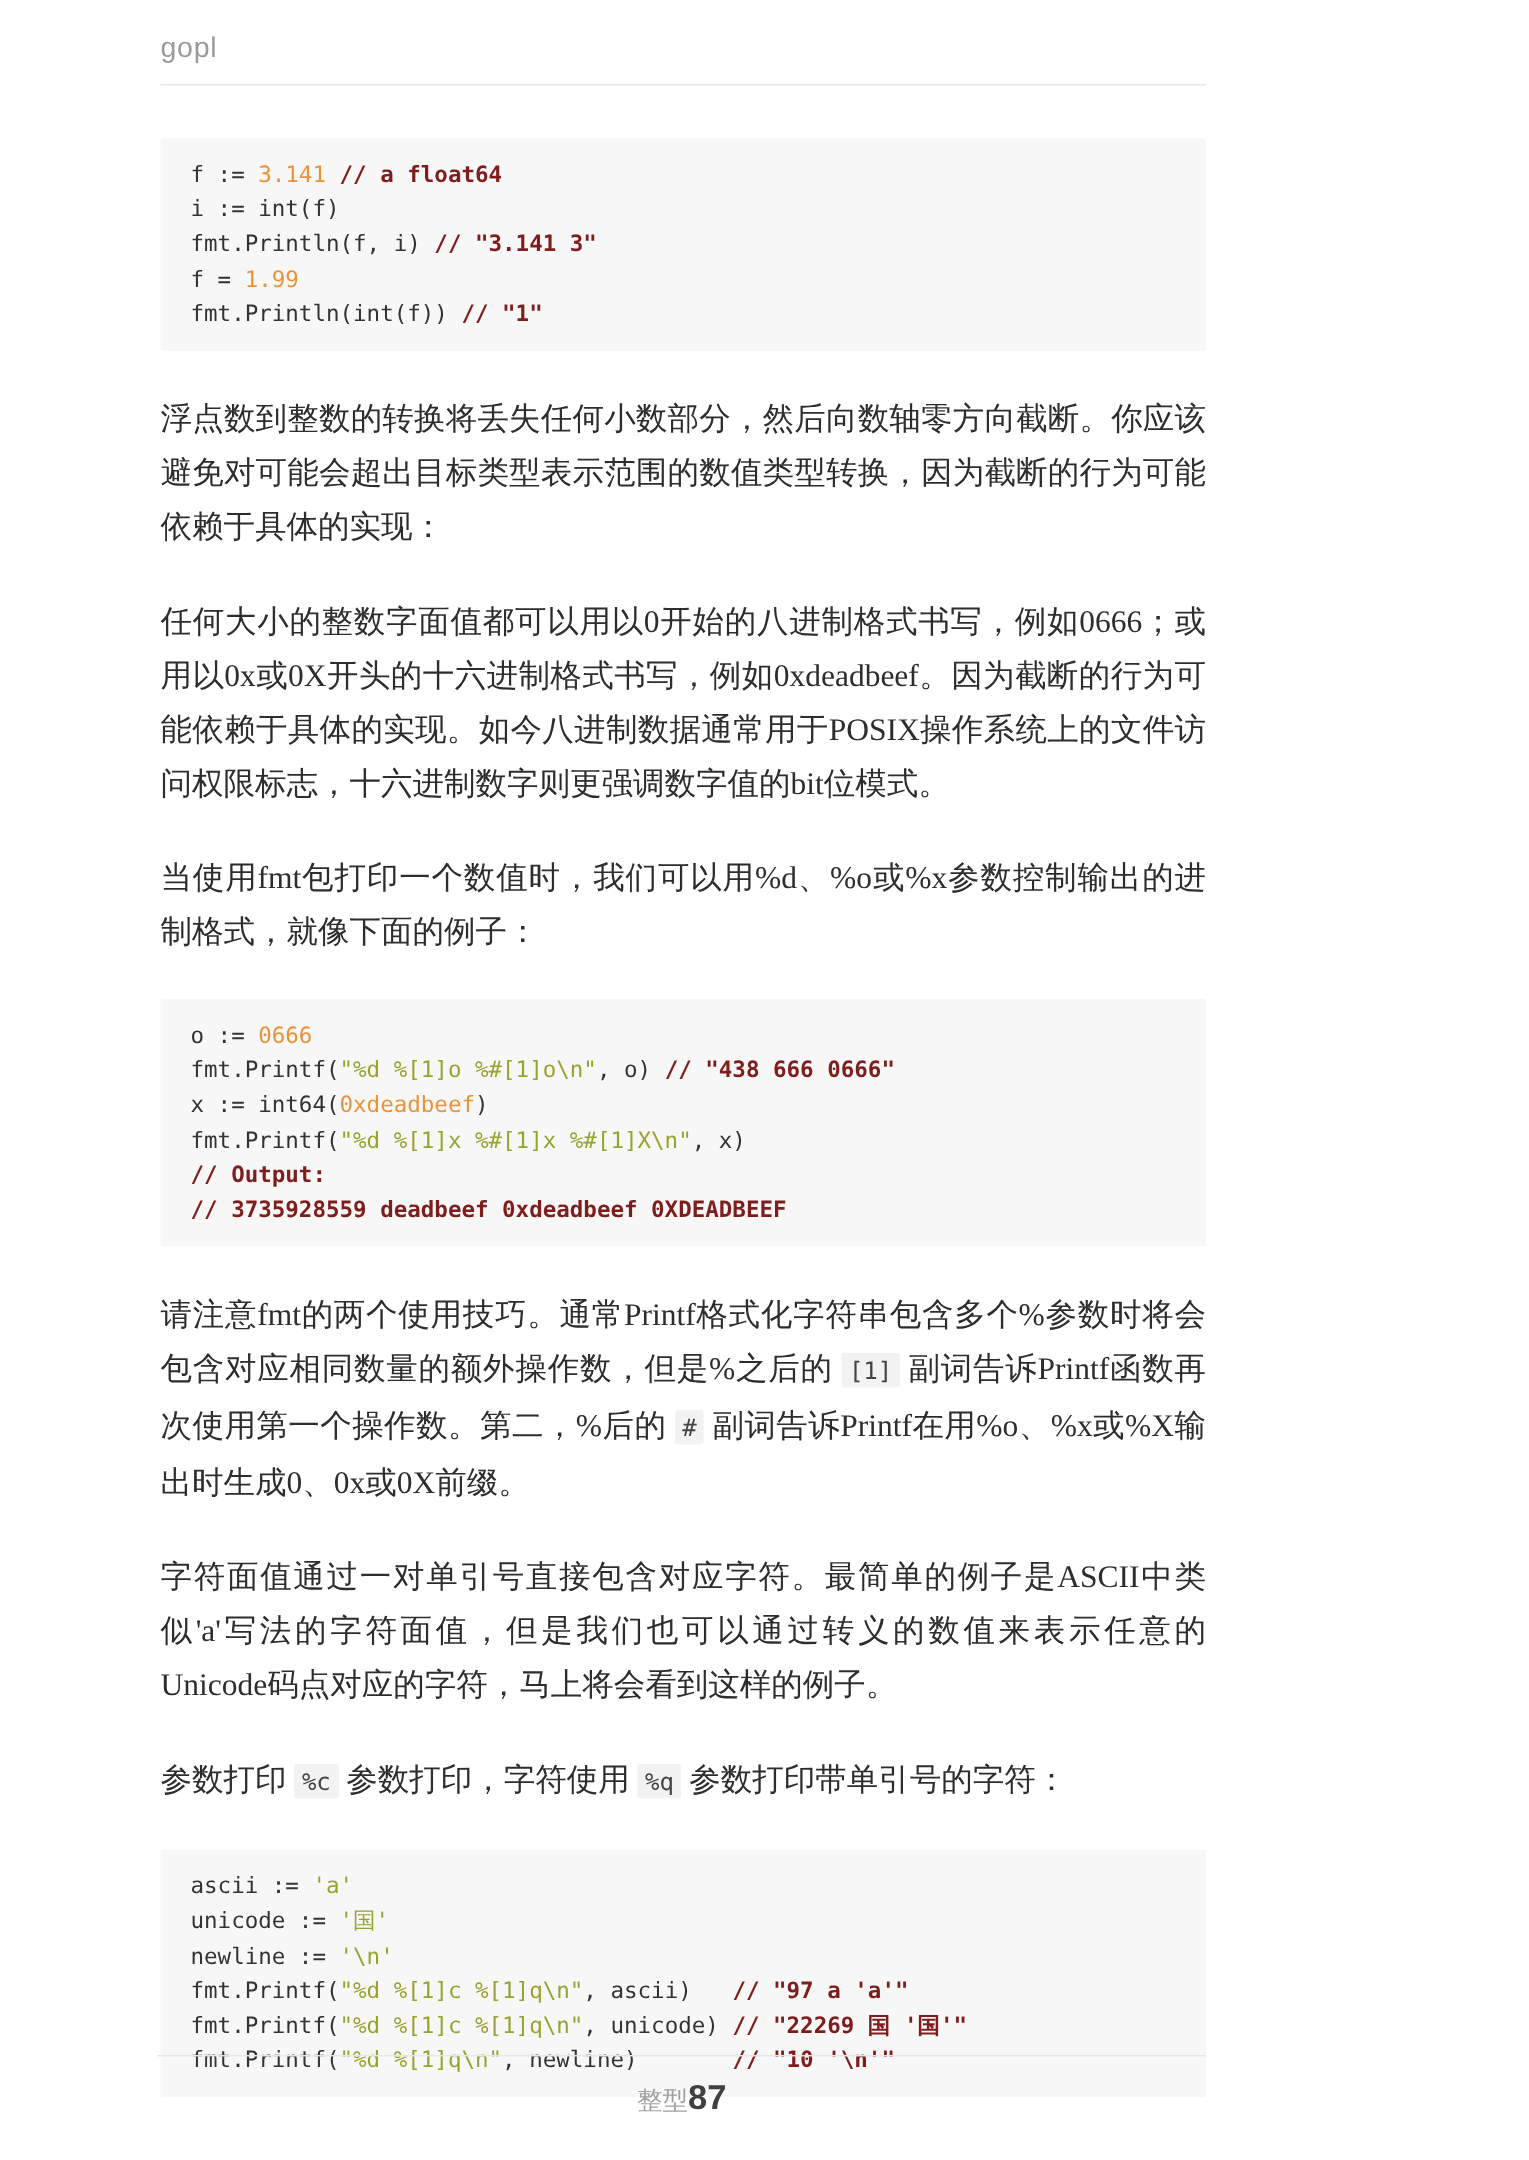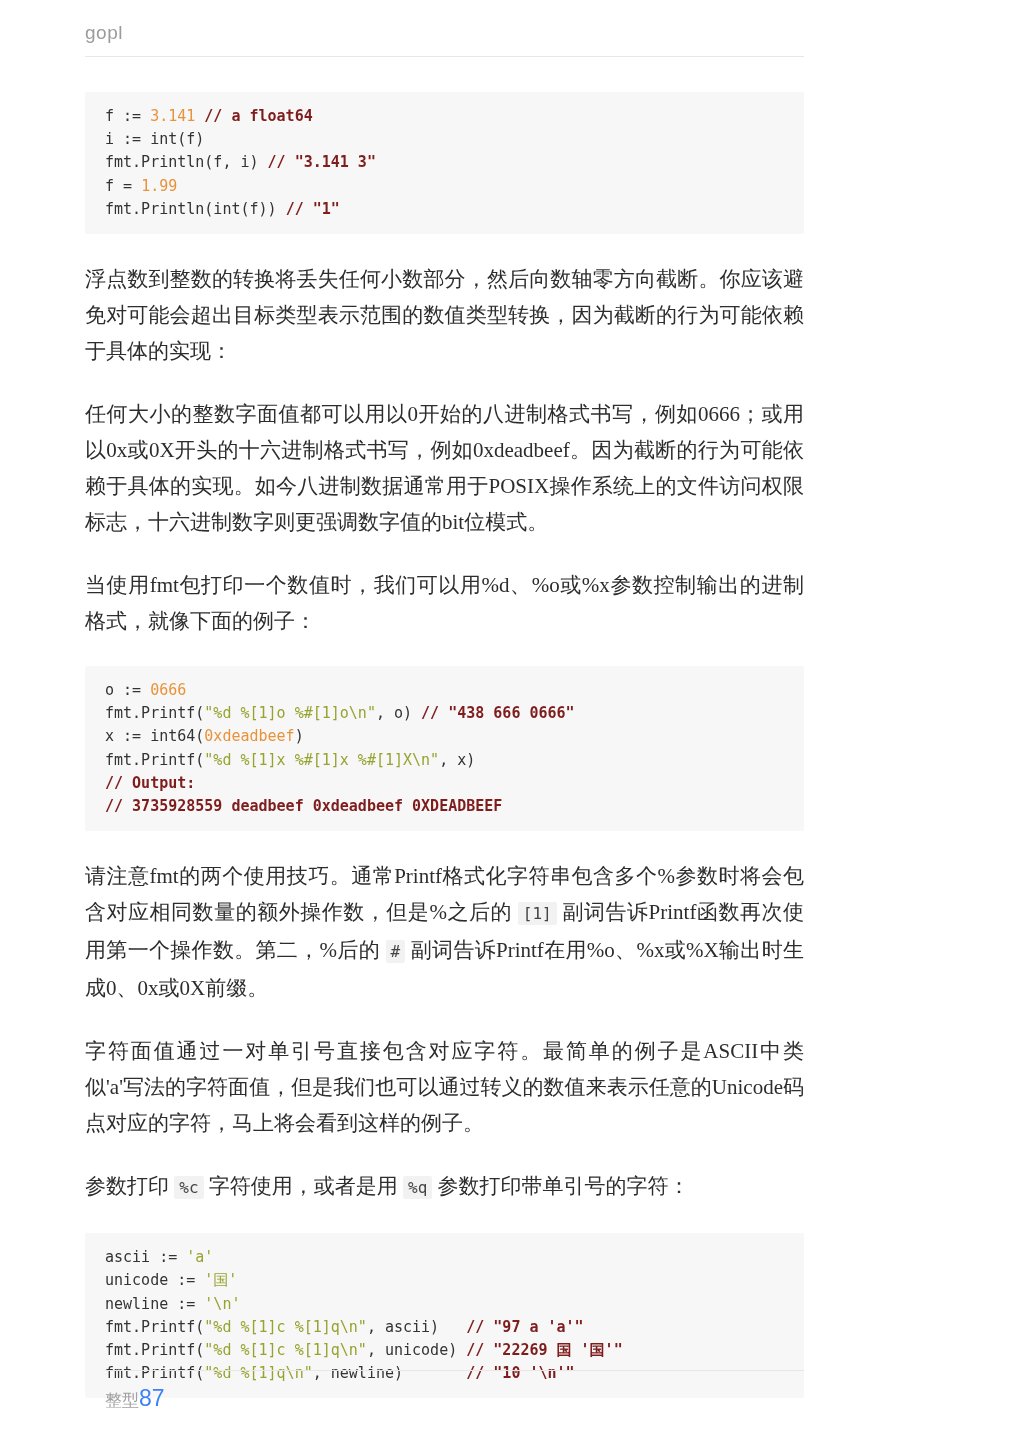--- a/index.html
+++ b/index.html
@@ -7,21 +7,21 @@
   body {
     width: 1019px; height: 1440px;
     font-family: "Liberation Serif", serif;
     color: #2d2d2d;
     position: relative;
     overflow: hidden;
   }
   .page {
     position: relative;
     width: 908px; height: 1440px;
-    padding: 0 104px 0 85px;
+    padding: 0 104px 0 107px;
   }
   
   .header { padding-top: 22px; }
   .header .brand {
     font-family: "Liberation Sans", sans-serif;
     font-size: 19px;
     color: #9b9b9b;
     letter-spacing: 0.5px;
     padding-bottom: 12px;
   }
@@ -61,52 +61,53 @@
   .tok-cm { color: #7f1d1d; font-weight: bold; }
 
   
   .footer {
     position: absolute;
     left: 105px; right: 104px; bottom: 28px;
   }
   .footer .rule { margin-bottom: 14px; }
   .footer-row {
     display: flex;
-    justify-content: flex-start;
+    justify-content: center;
     align-items: baseline;
   }
   .footer-section {
     font-size: 17px;
     color: #a0a0a0;
   }
   .footer-page {
     font-family: "Liberation Sans", sans-serif;
     font-size: 23px;
-    color: #3b82f6;
+    color: #404040;
+    font-weight: bold;
   }
 </style>
 </head>
 <body>
 
 <div class="page">
 
   <div class="header">
     <div class="brand">gopl</div>
     <hr class="rule">
   </div>
 
   <div class="content">
       <pre class="code-block"><div><span class="tok-p">f := </span><span class="tok-n">3.141</span><span class="tok-p"> </span><span class="tok-cm">// a float64</span></div><div><span class="tok-p">i := int(f)</span></div><div><span class="tok-p">fmt.Println(f, i) </span><span class="tok-cm">// "3.141 3"</span></div><div><span class="tok-p">f = </span><span class="tok-n">1.99</span></div><div><span class="tok-p">fmt.Println(int(f)) </span><span class="tok-cm">// "1"</span></div></pre>
       <p><span>浮点数到整数的转换将丢失任何小数部分，然后向数轴零方向截断。你应该避免对可能会超出目标类型表示范围的数值类型转换，因为截断的行为可能依赖于具体的实现：</span></p>
       <p><span>任何大小的整数字面值都可以用以0开始的八进制格式书写，例如0666；或用以0x或0X开头的十六进制格式书写，例如0xdeadbeef。因为截断的行为可能依赖于具体的实现。如今八进制数据通常用于POSIX操作系统上的文件访问权限标志，十六进制数字则更强调数字值的bit位模式。</span></p>
       <p><span>当使用fmt包打印一个数值时，我们可以用%d、%o或%x参数控制输出的进制格式，就像下面的例子：</span></p>
       <pre class="code-block"><div><span class="tok-p">o := </span><span class="tok-n">0666</span></div><div><span class="tok-p">fmt.Printf(</span><span class="tok-s">"%d %[1]o %#[1]o\n"</span><span class="tok-p">, o) </span><span class="tok-cm">// "438 666 0666"</span></div><div><span class="tok-p">x := int64(</span><span class="tok-n">0xdeadbeef</span><span class="tok-p">)</span></div><div><span class="tok-p">fmt.Printf(</span><span class="tok-s">"%d %[1]x %#[1]x %#[1]X\n"</span><span class="tok-p">, x)</span></div><div><span class="tok-cm">// Output:</span></div><div><span class="tok-cm">// 3735928559 deadbeef 0xdeadbeef 0XDEADBEEF</span></div></pre>
       <p><span>请注意fmt的两个使用技巧。通常Printf格式化字符串包含多个%参数时将会包含对应相同数量的额外操作数，但是%之后的 </span><span class="inline-code">[1]</span><span> 副词告诉Printf函数再次使用第一个操作数。第二，%后的 </span><span class="inline-code">#</span><span> 副词告诉Printf在用%o、%x或%X输出时生成0、0x或0X前缀。</span></p>
       <p><span>字符面值通过一对单引号直接包含对应字符。最简单的例子是ASCII中类似'a'写法的字符面值，但是我们也可以通过转义的数值来表示任意的Unicode码点对应的字符，马上将会看到这样的例子。</span></p>
-      <p><span>参数打印 </span><span class="inline-code">%c</span><span> 字符使用，或者是用 </span><span class="inline-code">%q</span><span> 参数打印带单引号的字符：</span></p>
+      <p><span>参数打印 </span><span class="inline-code">%c</span><span> 参数打印，字符使用 </span><span class="inline-code">%q</span><span> 参数打印带单引号的字符：</span></p>
       <pre class="code-block"><div><span class="tok-p">ascii := </span><span class="tok-s">'a'</span></div><div><span class="tok-p">unicode := </span><span class="tok-s">'国'</span></div><div><span class="tok-p">newline := </span><span class="tok-s">'\n'</span></div><div><span class="tok-p">fmt.Printf(</span><span class="tok-s">"%d %[1]c %[1]q\n"</span><span class="tok-p">, ascii)   </span><span class="tok-cm">// "97 a 'a'"</span></div><div><span class="tok-p">fmt.Printf(</span><span class="tok-s">"%d %[1]c %[1]q\n"</span><span class="tok-p">, unicode) </span><span class="tok-cm">// "22269 国 '国'"</span></div><div><span class="tok-p">fmt.Printf(</span><span class="tok-s">"%d %[1]q\n"</span><span class="tok-p">, newline)       </span><span class="tok-cm">// "10 '\n'"</span></div></pre>
     </div>
 
   <div class="footer">
     <hr class="rule">
     <div class="footer-row">
       <span class="footer-section">整型</span>
       <span class="footer-page">87</span>
     </div>
   </div>

